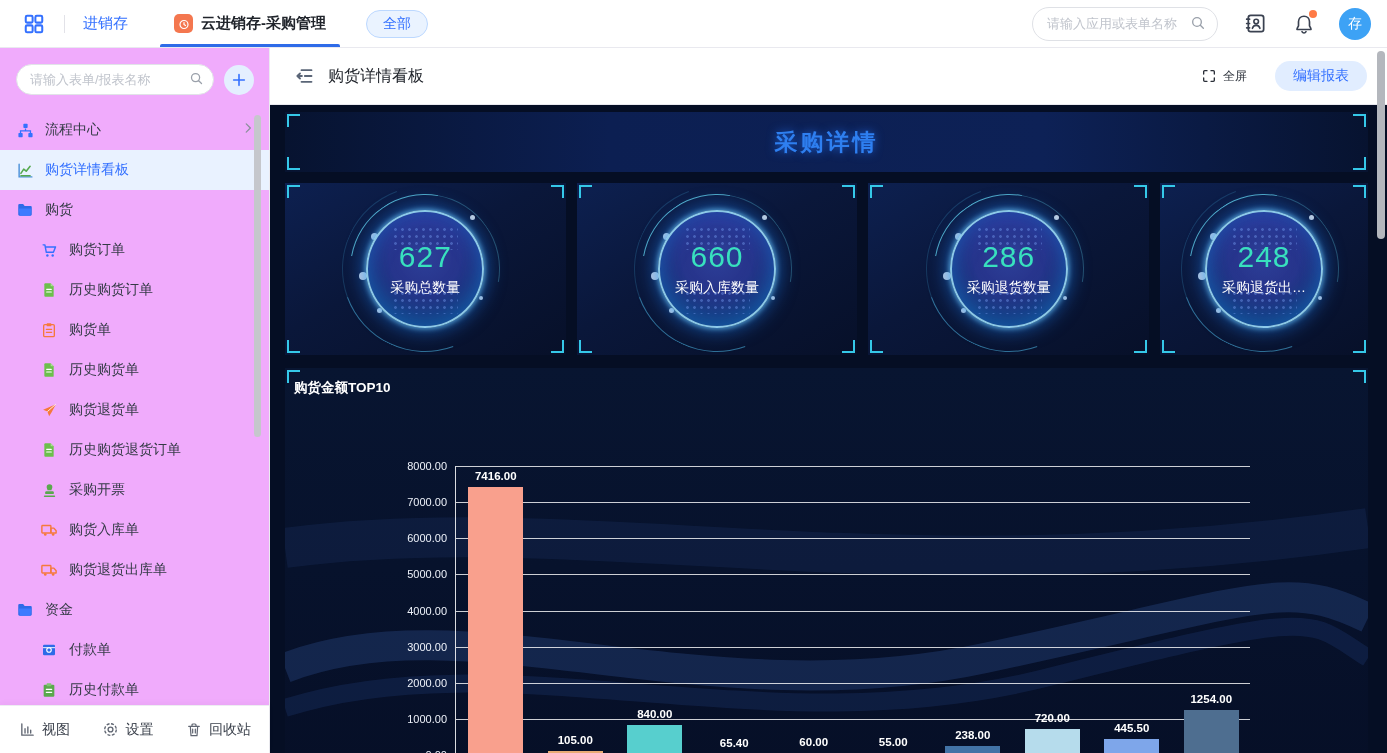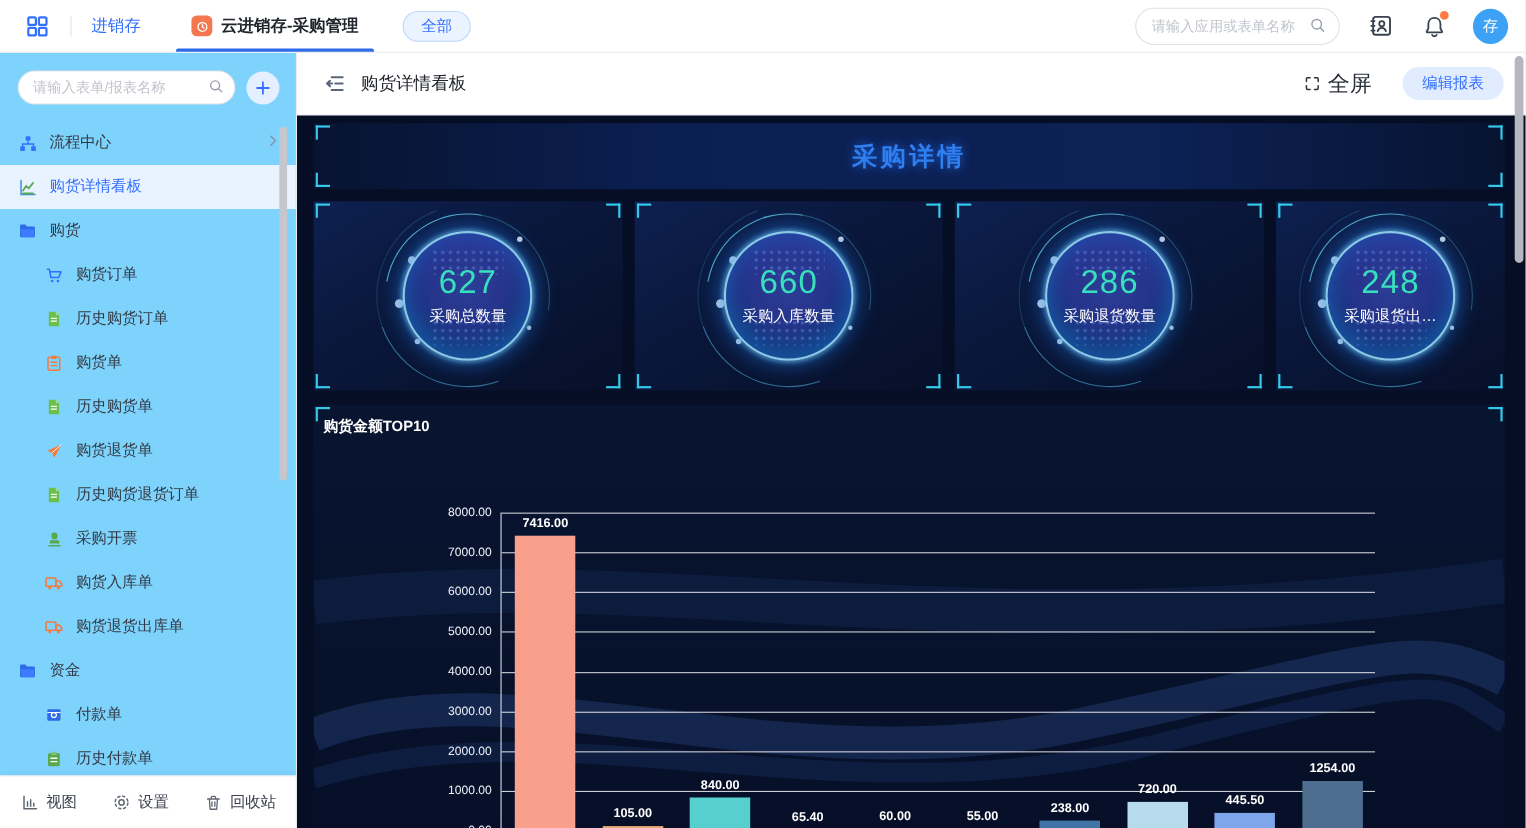--- a/index.html
+++ b/index.html
@@ -20,21 +20,21 @@
   .nav-right { margin-left:auto; display:flex; align-items:center; }
   .nav-search { position:relative; width:186px; height:34px; }
   .nav-search input { width:100%; height:100%; border:1px solid #dfe1e6; border-radius:17px; padding:0 34px 0 14px; font-size:13px; color:#333; outline:none; font-family:inherit; }
   .nav-search input::placeholder { color:#c0c4cc; }
   .nav-search .mag { position:absolute; right:12px; top:8px; }
   .nav-ic { margin-left:26px; cursor:pointer; position:relative; display:flex; align-items:center; }
   .bell-dot { position:absolute; right:-2px; top:-3px; width:8px; height:8px; border-radius:50%; background:#ff7a45; }
   .avatar { margin:0 16px 0 24px; width:32px; height:32px; border-radius:50%; background:#3da2f5; color:#fff; font-size:14px; display:flex; align-items:center; justify-content:center; cursor:pointer; }
 
   
-  .sidebar { position:absolute; left:0; top:48px; width:270px; height:705px; background:#7dd3fc; border-right:1px solid #ebebf0; z-index:20; }
+  .sidebar { position:absolute; left:0; top:48px; width:270px; height:705px; background:#f0abfc; border-right:1px solid #ebebf0; z-index:20; }
   .side-search-row { display:flex; align-items:center; padding:16px 14px 10px 16px; }
   .side-search { position:relative; width:198px; height:31px; }
   .side-search input { width:100%; height:100%; border:1px solid #e1e3e8; border-radius:16px; padding:0 30px 0 13px; font-size:13px; outline:none; font-family:inherit; color:#333; }
   .side-search input::placeholder { color:#c0c4cc; }
   .side-search .mag { position:absolute; right:10px; top:7px; }
   .plus-btn { margin-left:10px; width:30px; height:30px; border-radius:50%; background:#e4efff; display:flex; align-items:center; justify-content:center; cursor:pointer; }
   .menu { position:absolute; top:62px; left:0; right:0; bottom:48px; overflow:hidden; }
   .menu-item { height:40px; display:flex; align-items:center; padding-left:16px; padding-right:14px; cursor:pointer; }
   .menu-item.indent { padding-left:40px; }
   .menu-item .mi-label { margin-left:11px; font-size:14px; color:#333a45; white-space:nowrap; }
@@ -47,21 +47,21 @@
   .foot-item { display:flex; align-items:center; cursor:pointer; }
   .foot-item span.f-label { margin-left:6px; font-size:14px; color:#3c424d; }
 
   
   .main { position:absolute; left:270px; top:48px; right:0; bottom:0; }
   .main-header { height:57px; background:#fff; border-bottom:1px solid #e9e9ef; display:flex; align-items:center; padding:0 20px 0 24px; }
   .collapse-ic { cursor:pointer; display:flex; align-items:center; }
   .main-title { margin-left:14px; font-size:16px; color:#20242b; }
   .mh-right { margin-left:auto; display:flex; align-items:center; }
   .fullscreen-btn { display:flex; align-items:center; cursor:pointer; }
-  .fullscreen-btn .fs-label { margin-left:6px; font-size:20px; color:#2a2f38; }
+  .fullscreen-btn .fs-label { margin-left:6px; font-size:12px; color:#2a2f38; }
   .edit-btn { margin-left:28px; height:30px; padding:0 18px; border-radius:15px; background:#e1edff; color:#3370ff; font-size:14px; display:flex; align-items:center; cursor:pointer; }
 
   
   .dashboard { position:absolute; left:0; top:57px; width:1117px; height:648px; background:#050e24; overflow:hidden; }
   .panel { position:absolute; }
   .corner { position:absolute; width:13px; height:13px; z-index:5; }
   .c-tl { left:2px; top:2px;  border-left:2px solid #35c8e8; border-top:2px solid #35c8e8; }
   .c-tr { right:2px; top:2px; border-right:2px solid #35c8e8; border-top:2px solid #35c8e8; }
   .c-bl { left:2px; bottom:2px; border-left:2px solid #35c8e8; border-bottom:2px solid #35c8e8; }
   .c-br { right:2px; bottom:2px; border-right:2px solid #35c8e8; border-bottom:2px solid #35c8e8; }

